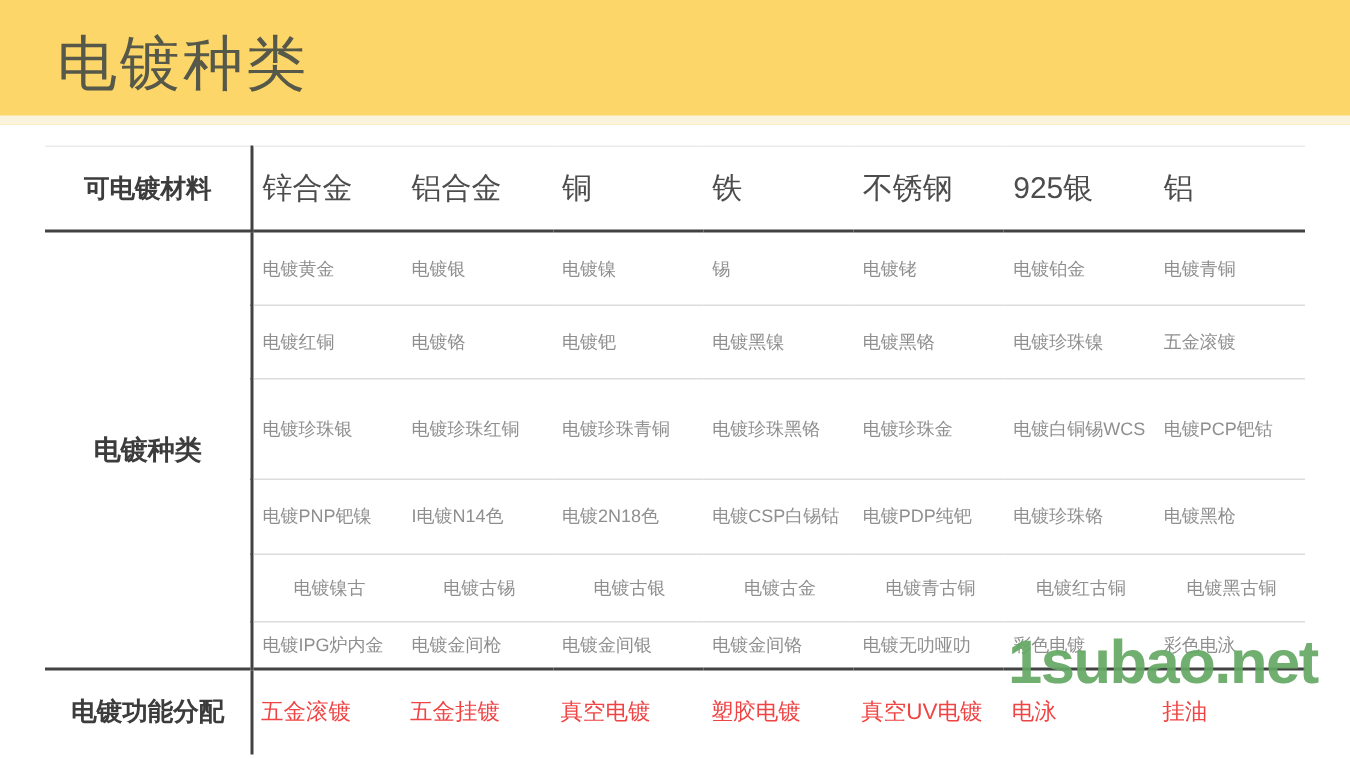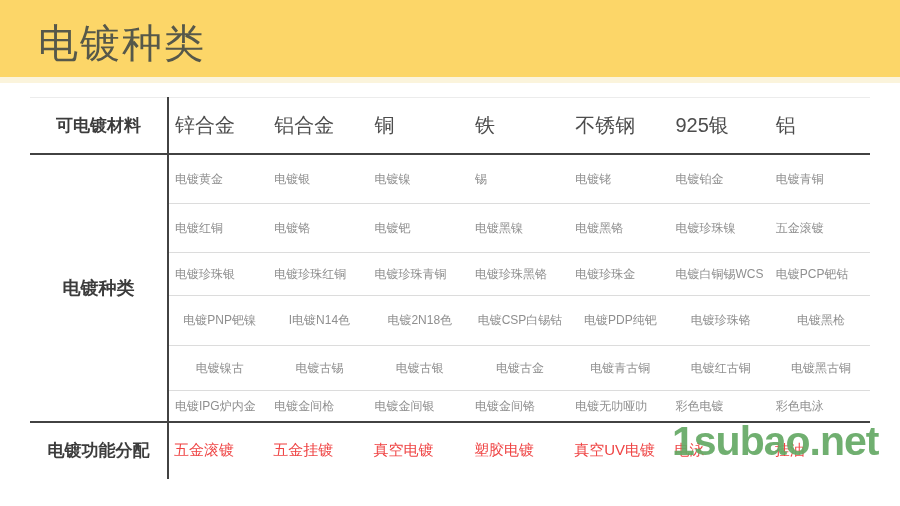--- a/index.html
+++ b/index.html
@@ -36,22 +36,22 @@
   }
   tr.hdr{height:56px;}
   tr.hdr td{border-bottom:2px solid #424242;}
   tr.hdr td.data{
     font-size:20px;color:#4d4d4d;padding-left:6px;
   }
   tr.body td.data{
     font-size:12px;color:#8f8f8f;padding:2px 4px 2px 6px;
     border-bottom:1px solid #dcdcdc;line-height:1.35;
   }
-  tr.r0{height:50px;} tr.r1{height:49px;} tr.r2{height:43px;}
-  tr.r3{height:50px;text-align:center;} tr.r4{height:45px;text-align:center;} tr.r5{height:31px;}
+  tr.r0{height:50px;} tr.r1{height:49px;} tr.r2{height:67px;}
+  tr.r3{height:50px;} tr.r4{height:45px;text-align:center;} tr.r5{height:31px;}
   td.types-label{font-size:18px;}
   tr.ftr{height:57px;}
   tr.ftr td{border-top:2px solid #424242;}
   tr.ftr td.data{
     font-size:15px;color:#ef4444;padding-left:5px;
   }
   
   .watermark{
     position:absolute;left:672px;top:418px;
     font-size:41px;font-weight:bold;color:#64A964;opacity:.92;

